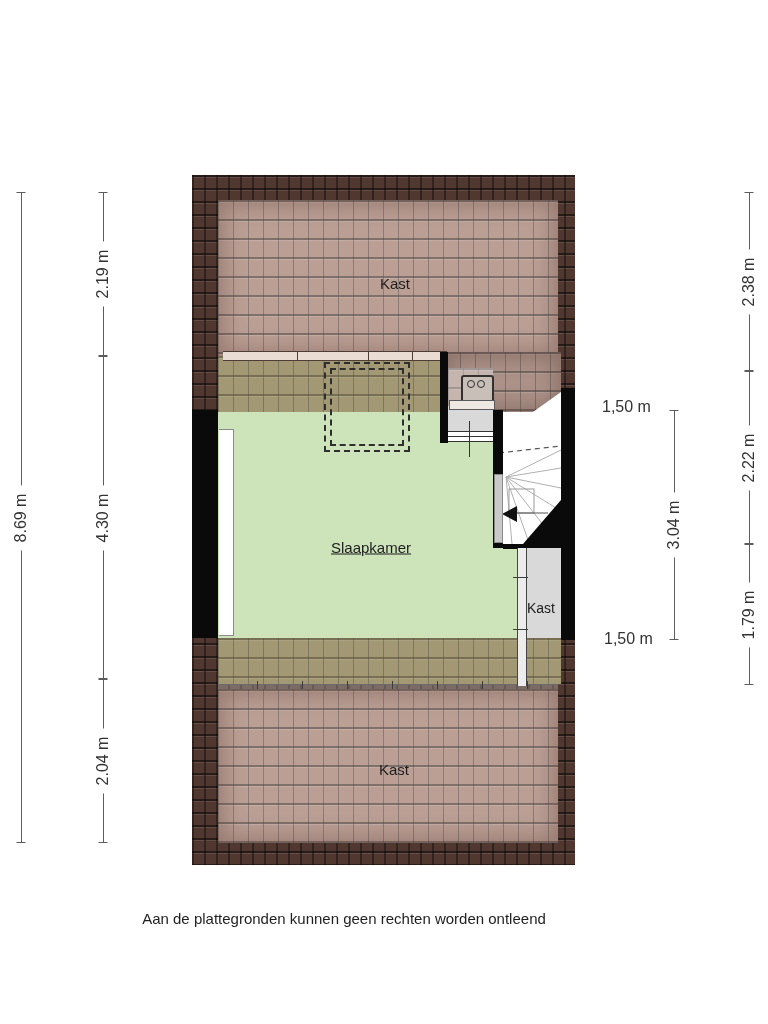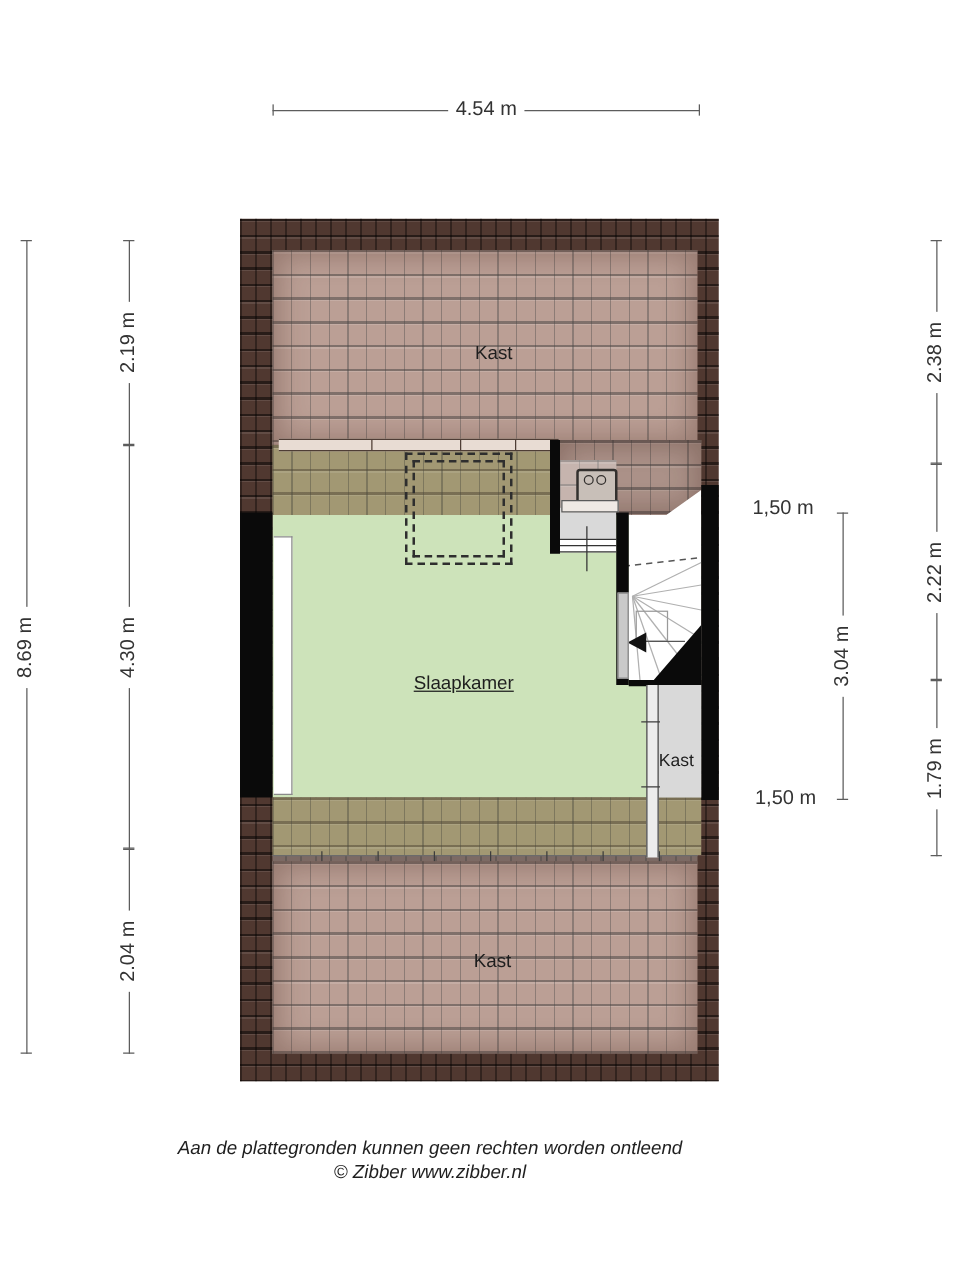--- a/index.html
+++ b/index.html
@@ -46,21 +46,21 @@
   .dim-label.rot{transform:translate(-50%,-50%) rotate(-90deg);padding:0 8px;}
   .free-label{font-size:16px;color:#333;white-space:nowrap;}
 
   
   .dashed-outline{border:2px dashed #2e2e2e;}
   .kneewall{background:#e8dcd3;border-top:1px solid #4e3d35;border-bottom:1px solid #4e3d35;}
   .kneewall .div{position:absolute;top:0;bottom:0;width:1px;background:#4e3d35;}
   .kneeline{border-top:1px solid #6b6b6b;border-bottom:1px solid #6b6b6b;background:rgba(255,255,255,.25);}
   .ktick{position:absolute;width:1px;height:14px;background:#3c3c3c;top:-4px;}
   .wtick{position:absolute;height:1px;width:15px;background:#3c3c3c;}
-  .footer-line{width:688px;text-align:center;font-size:15px;color:#1f1f1f;font-style:italic;}
+  .footer-line{width:688px;text-align:center;font-size:15px;color:#1f1f1f;}
 </style>
 </head>
 <body>
 
 <div class="page">
 
   <div class="abs tile-frame" style="left:192px;top:175px;width:383px;height:690px;"></div>
 
   <div class="abs tile-pink" style="left:218px;top:200px;width:340px;height:156px;"></div>
 
@@ -140,26 +140,20 @@
 
   <div class="abs dashed-outline" style="left:324px;top:362px;width:82px;height:86px;">
     <div class="abs dashed-outline" style="left:4px;top:4px;right:4px;bottom:4px;"></div>
   </div>
 
   <div class="abs room-label" style="left:395px;top:283px;">Kast</div>
   <div class="abs room-label" style="left:371px;top:547px;text-decoration:underline;">Slaapkamer</div>
   <div class="abs room-label small" style="left:541px;top:608px;">Kast</div>
   <div class="abs room-label" style="left:394px;top:769px;">Kast</div>
 
-  <div class="abs hdim" style="left:218px;top:79px;width:342px;height:17px;">
-    <span class="line"></span>
-    <span class="tick" style="left:0;"></span>
-    <span class="tick" style="right:0;"></span>
-    <span class="dim-label">4.54 m</span>
-  </div>
 
   <div class="abs vdim" style="left:12px;top:192px;width:17px;height:651px;">
     <span class="line"></span>
     <span class="tick" style="top:0;"></span>
     <span class="tick" style="bottom:0;"></span>
     <span class="dim-label rot">8.69 m</span>
   </div>
 
   <div class="abs vdim" style="left:94px;top:192px;width:17px;height:164px;">
     <span class="line"></span>
@@ -202,15 +196,14 @@
     <span class="dim-label rot">2.22 m</span>
   </div>
   <div class="abs vdim" style="left:740px;top:544px;width:17px;height:141px;">
     <span class="line"></span>
       <span class="tick" style="top:0;"></span>
       <span class="tick" style="bottom:0;"></span>
     <span class="dim-label rot">1.79 m</span>
   </div>
 
   <div class="abs footer-line" style="left:0;top:910px;">Aan de plattegronden kunnen geen rechten worden ontleend</div>
-  <div class="abs footer-line" style="left:0;top:929px;">© Zibber www.zibber.nl</div>
 
 </div>
 
 </body></html>

